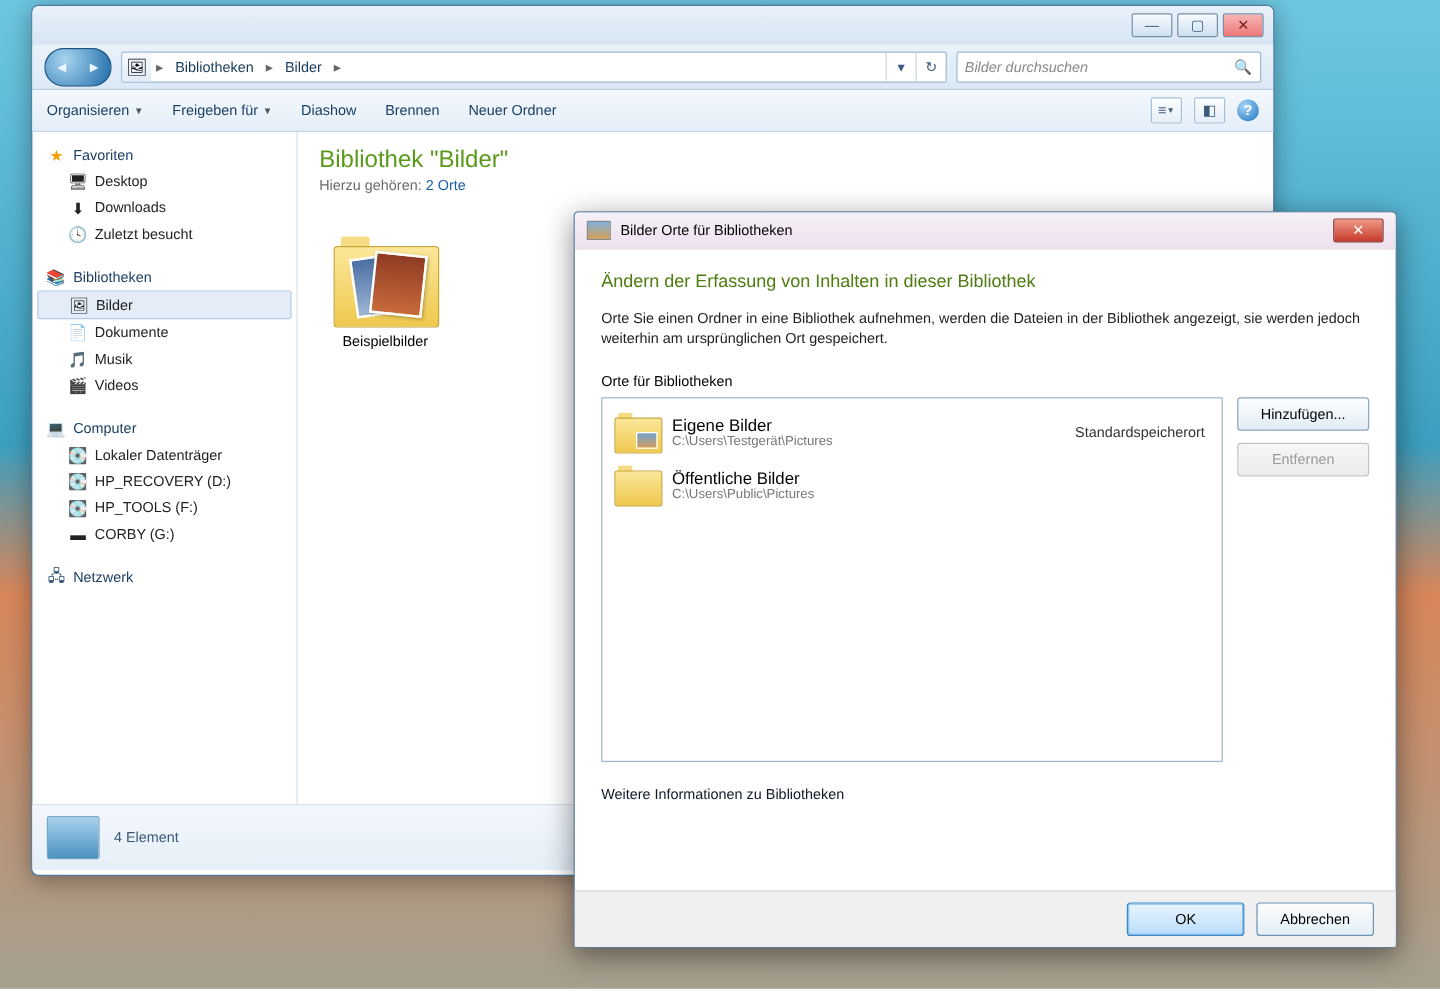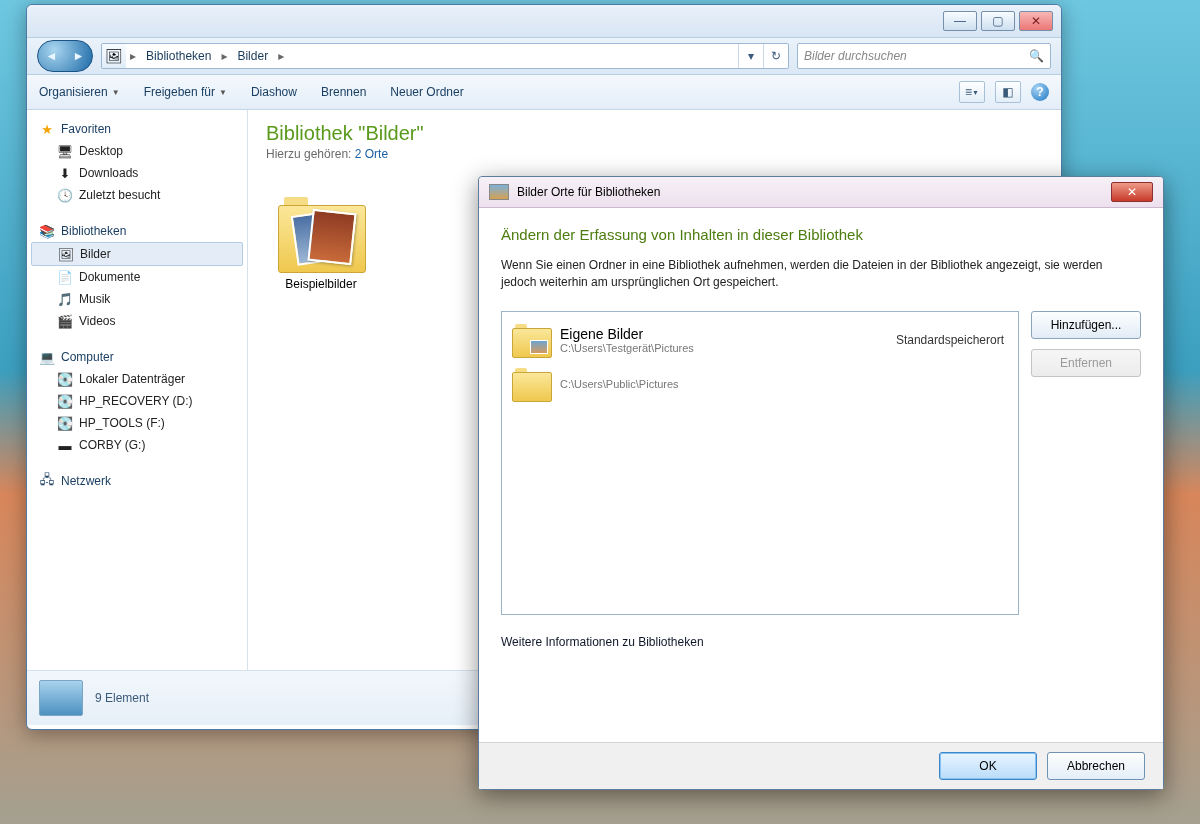--- a/index.html
+++ b/index.html
@@ -212,52 +212,54 @@
             <div class="thumb2"></div>
             <div class="thumb1"></div>
         </div>
         <div>Beispielbilder</div>
       </div>
     </div>
   </div>
 
   <div class="status">
     <div class="pic"></div>
-    <div class="txt">9 Element</div>
+    <div class="txt">4 Element</div>
   </div>
 </div>
 
 <div class="dialog">
   <div class="dtitle">
     <div class="dpic"></div>
     <span>Bilder Orte für Bibliotheken</span>
     <div class="dclose">✕</div>
   </div>
   <div class="dbody">
     <div class="dhead">Ändern der Erfassung von Inhalten in dieser Bibliothek</div>
-    <div class="ddesc">Wenn Sie einen Ordner in eine Bibliothek aufnehmen, werden die Dateien in der Bibliothek angezeigt, sie werden jedoch weiterhin am ursprünglichen Ort gespeichert.</div>
+    <div class="ddesc">Orte Sie einen Ordner in eine Bibliothek aufnehmen, werden die Dateien in der Bibliothek angezeigt, sie werden jedoch weiterhin am ursprünglichen Ort gespeichert.</div>
+    <div class="dlabel">Orte für Bibliotheken</div>
     <div class="locwrap">
       <div class="loclist">
         <div class="locitem">
           <div class="fi pics">
               <div class="t"></div>
               <div class="b"></div>
             </div>
           <div class="loctext">
             <div class="locname">Eigene Bilder</div>
             <div class="locpath">C:\Users\Testgerät\Pictures</div>
           </div>
           <div class="locbadge">Standardspeicherort</div>
         </div>
         <div class="locitem">
           <div class="fi">
               <div class="t"></div>
               <div class="b"></div>
             </div>
           <div class="loctext">
+            <div class="locname">Öffentliche Bilder</div>
             <div class="locpath">C:\Users\Public\Pictures</div>
           </div>
           <div class="locbadge"></div>
         </div>
       </div>
       <div class="dbtns">
         <div class="btn">Hinzufügen...</div>
         <div class="btn disabled">Entfernen</div>
       </div>
     </div>

